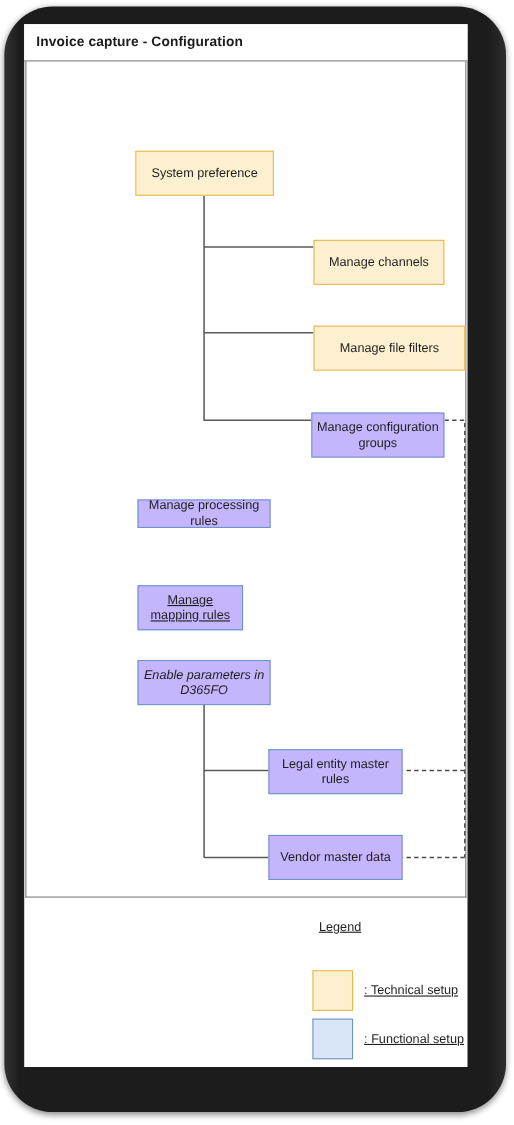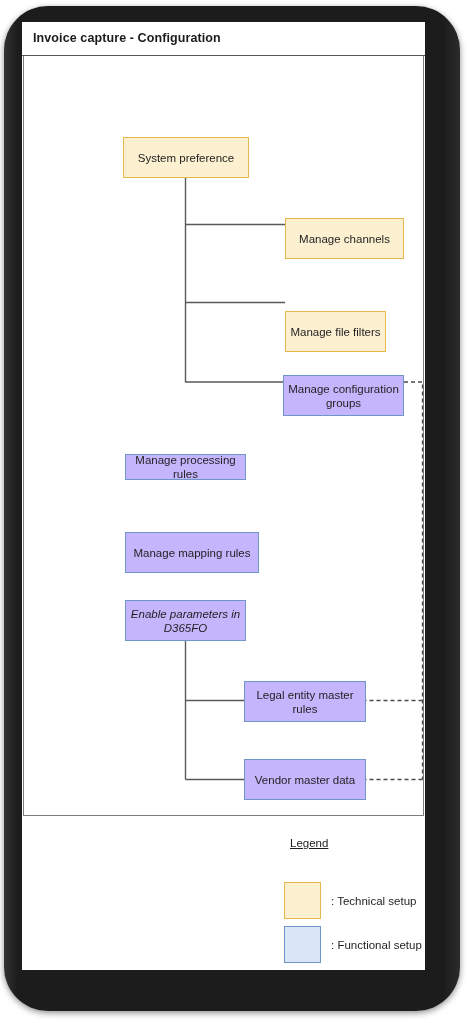--- a/index.html
+++ b/index.html
@@ -153,20 +153,21 @@
   }
   .legend-swatch.func {
     background: #d9e6f8;
     border: 1.3px solid #6f95c9;
   }
   .legend-label {
     margin-left: 10px;
     font-size: 11.5px;
     color: #1f1f1f;
     white-space: nowrap;
+    text-decoration: underline;
   }
 </style>
 </head>
 <body>
 
 <div id="device-frame"></div>
 <div id="device-bezel-sheen"></div>
 
 <div id="screen">
 
@@ -201,33 +202,33 @@
       </svg>
 
       <div class="node tech" style="left:99px; top:81px; width:126px; height:41px;">
         <span>System preference</span>
       </div>
 
       <div class="node tech" style="left:261px; top:162px; width:119px; height:41px;">
         <span>Manage channels</span>
       </div>
 
-      <div class="node tech" style="left:261px; top:255px; width:101px; height:41px;">
+      <div class="node tech" style="left:261px; top:240px; width:138px; height:41px;">
         <span>Manage file filters</span>
       </div>
 
       <div class="node func" style="left:259px; top:319px; width:121px; height:41px;">
         <span>Manage configuration groups</span>
       </div>
 
       <div class="node func" style="left:101px; top:398px; width:121px; height:26px;">
         <span>Manage processing rules</span>
       </div>
 
-      <div class="node func" style="left:101px; top:476px; width:134px; height:41px;">
+      <div class="node func" style="left:101px; top:476px; width:96px; height:41px;text-decoration:underline;">
         <span>Manage mapping rules</span>
       </div>
 
       <div class="node func" style="left:101px; top:544px; width:121px; height:41px;font-style:italic;">
         <span>Enable parameters in D365FO</span>
       </div>
 
       <div class="node func" style="left:220px; top:625px; width:122px; height:41px;">
         <span>Legal entity master rules</span>
       </div>

